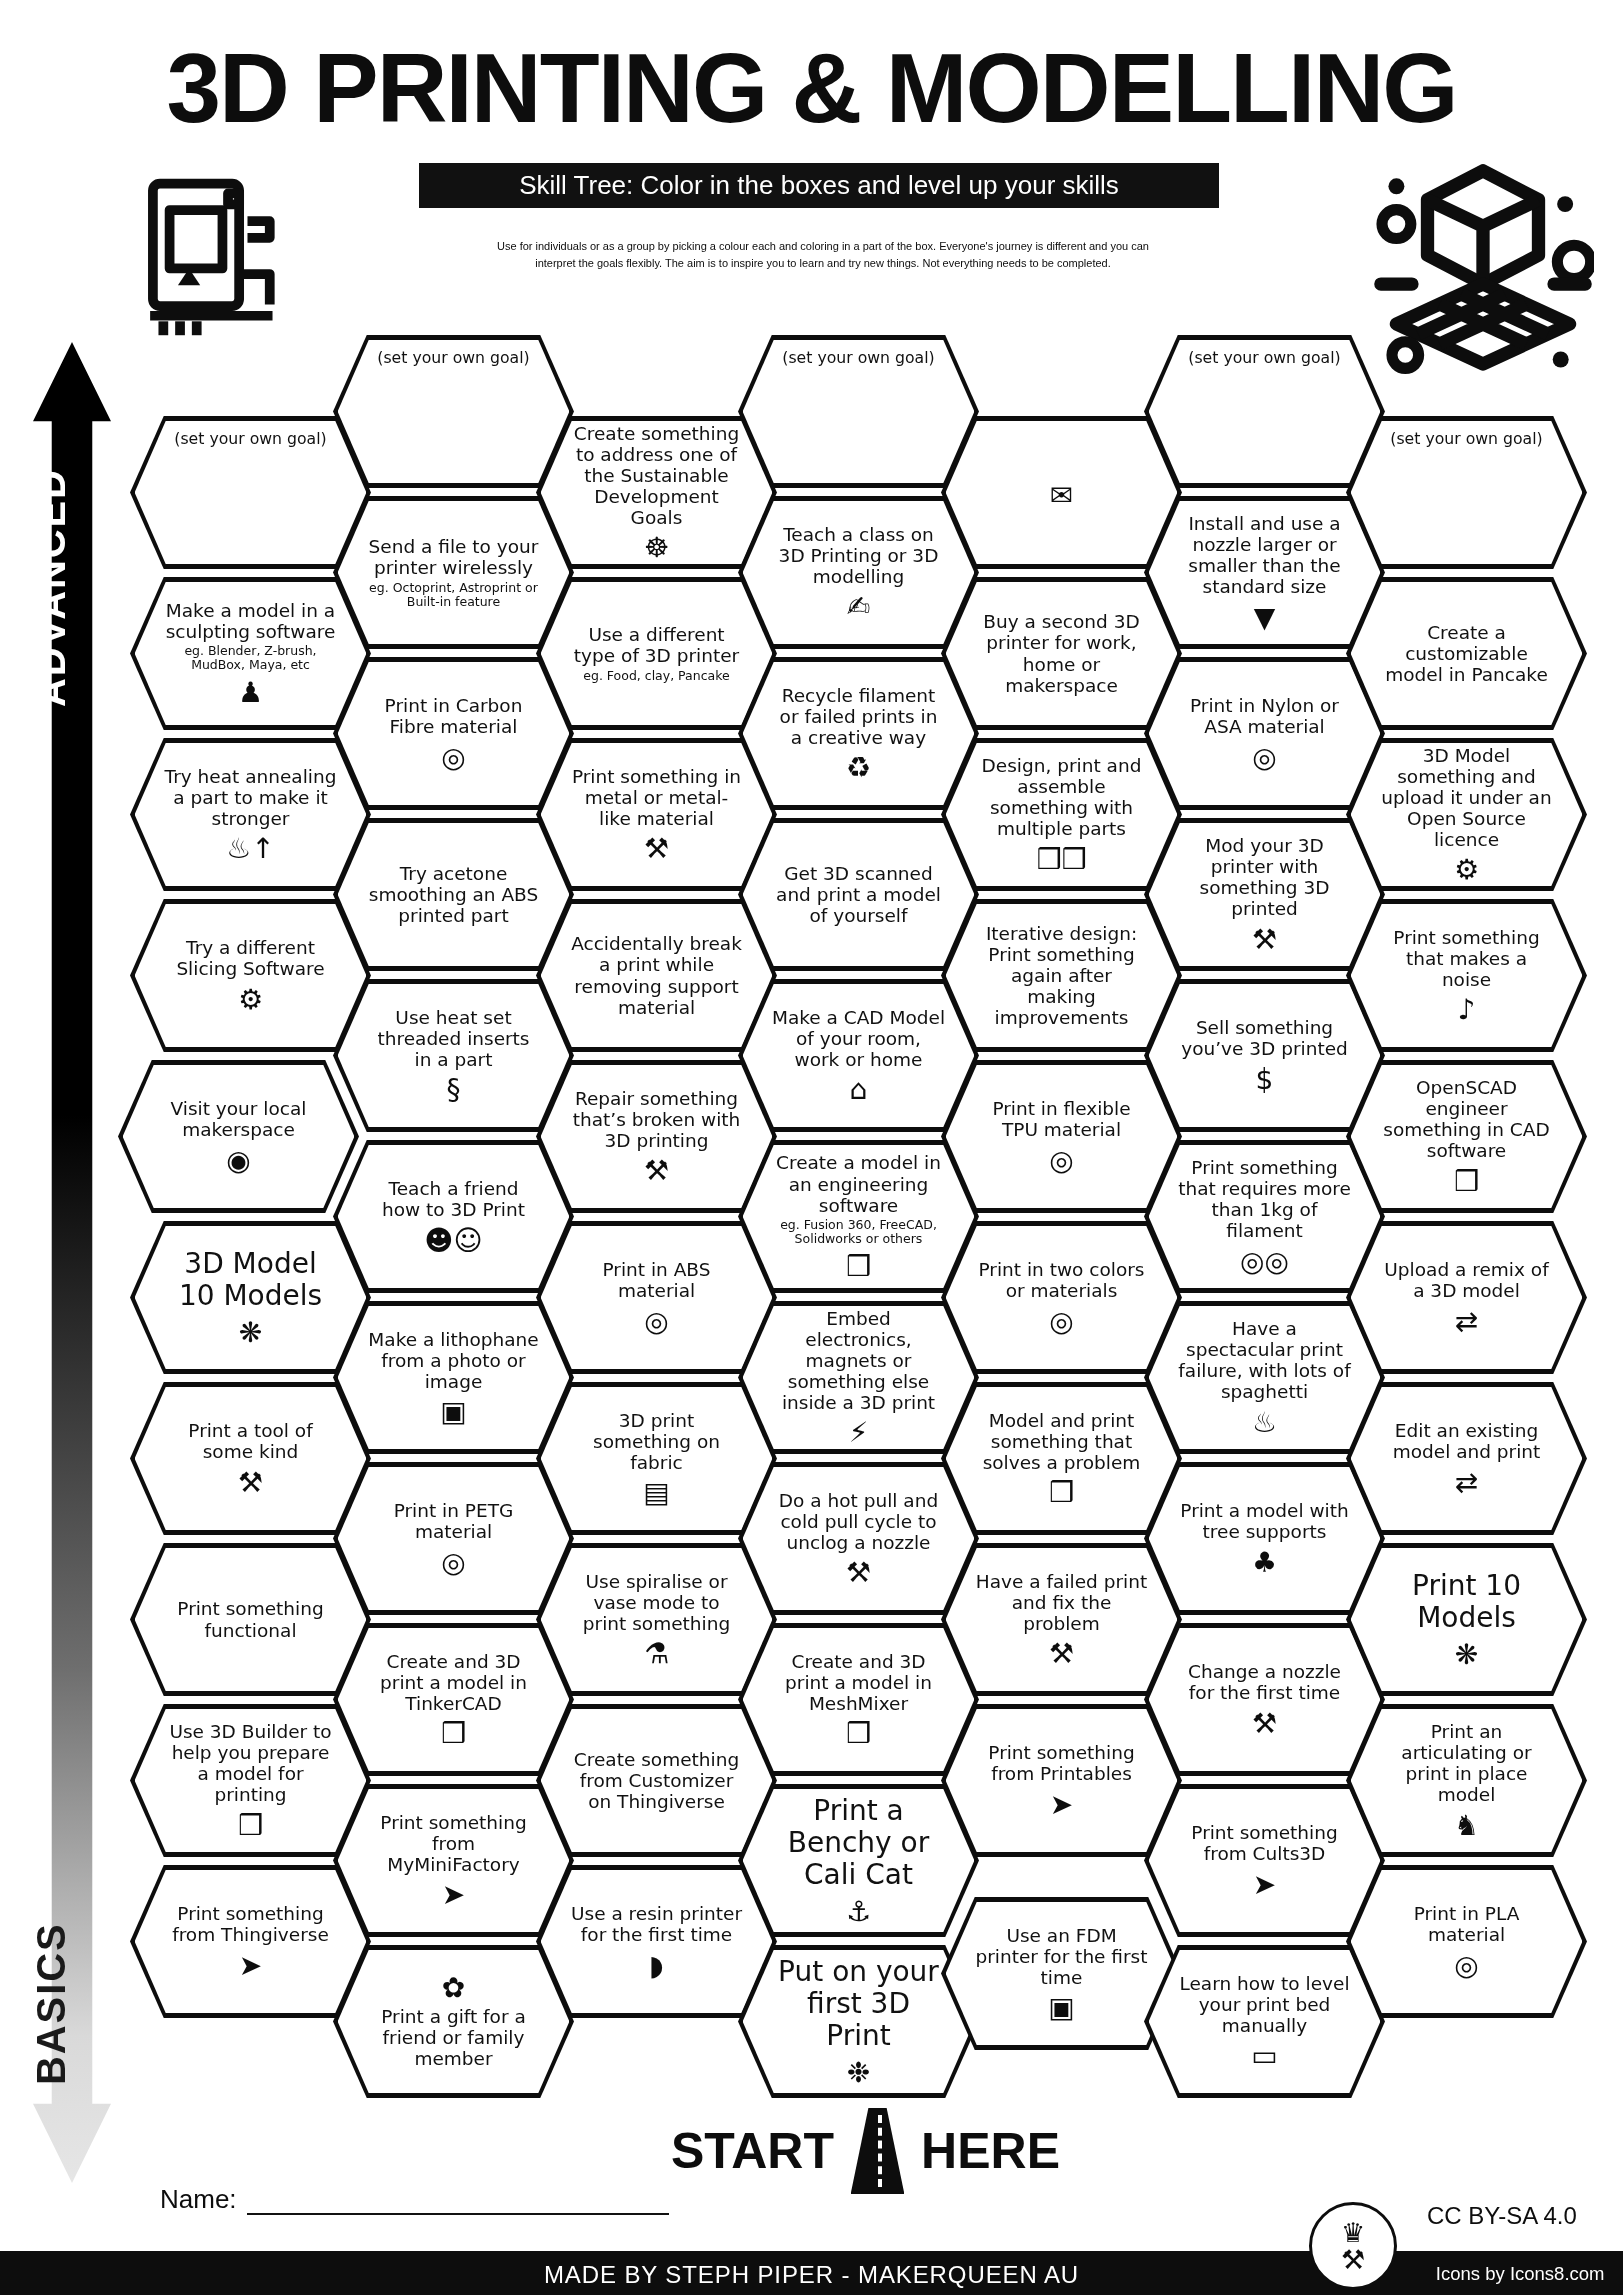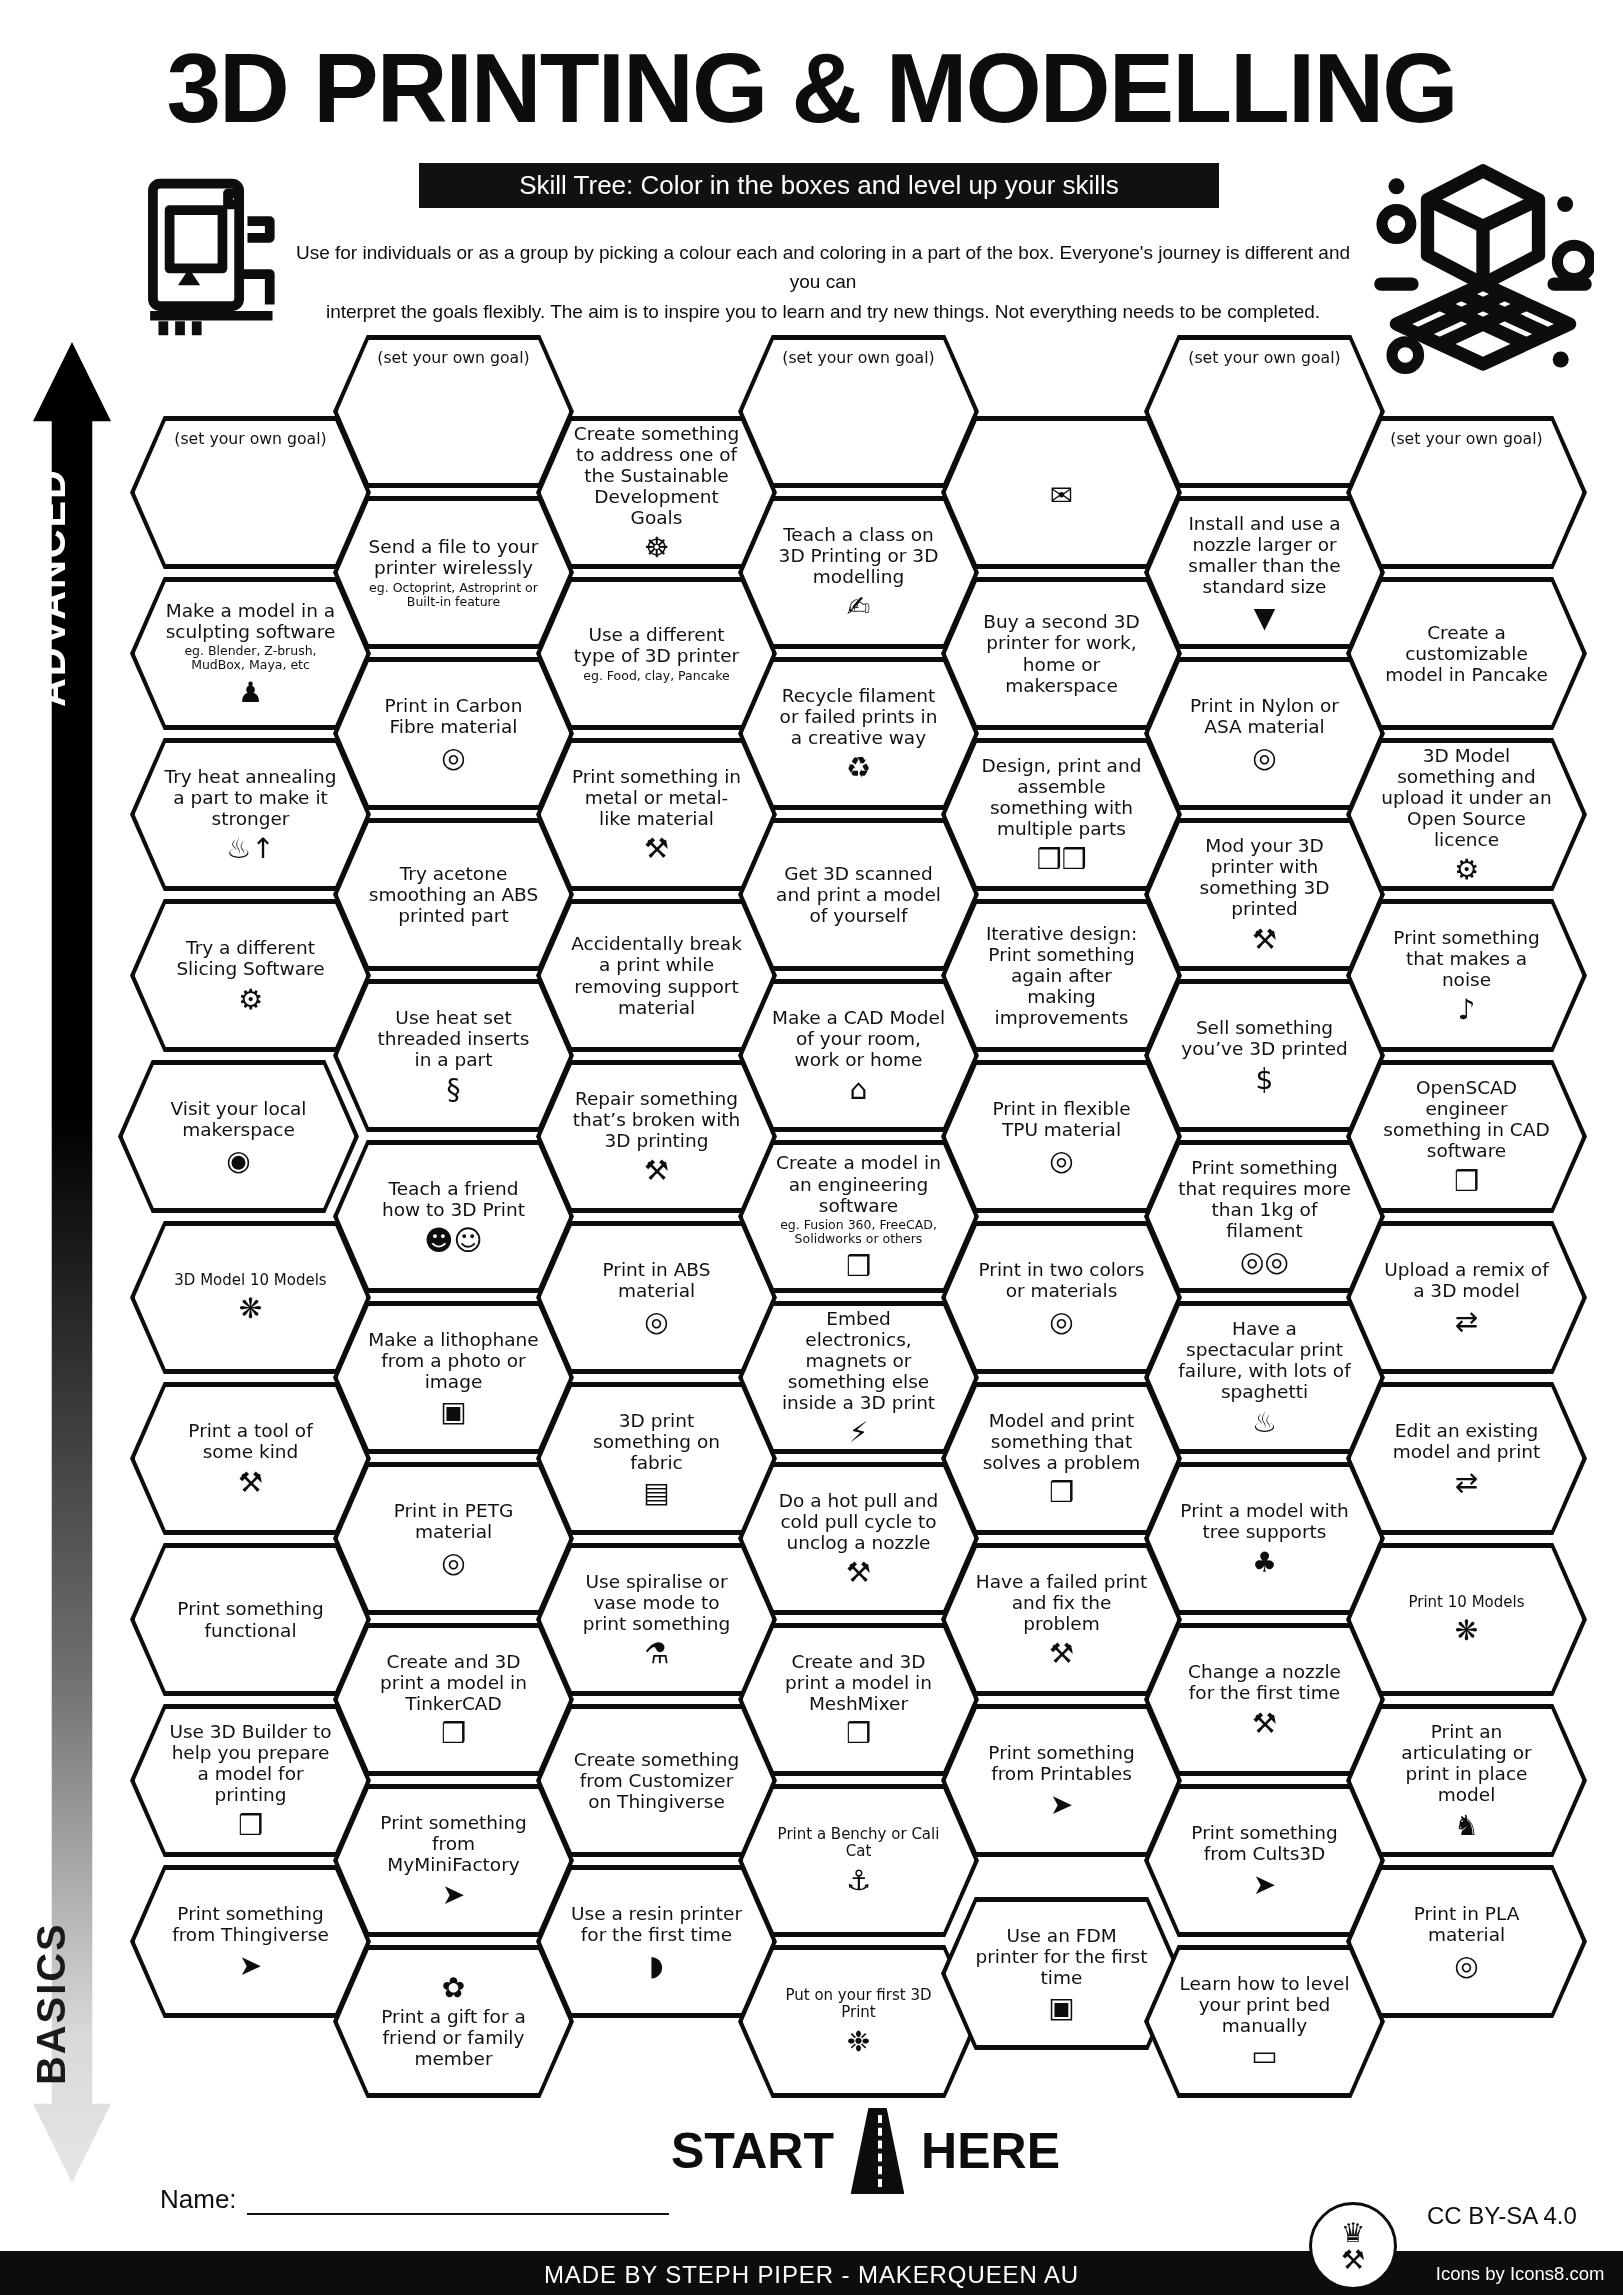--- a/index.html
+++ b/index.html
@@ -7,21 +7,21 @@
         font-family:"Liberation Sans",sans-serif;color:#0d0d0d;}
 
   
   .title{position:absolute;top:32px;left:0;right:0;text-align:center;
          font-size:98px;font-weight:bold;letter-spacing:-1.9px;white-space:nowrap;
          font-family:"Liberation Sans",sans-serif;}
   .subtitle-bar{position:absolute;top:163px;left:419px;width:800px;height:45px;background:#111;
                 display:flex;align-items:center;justify-content:center;}
   .subtitle-bar span{color:#fff;font-size:26px;font-family:"Liberation Sans",sans-serif;}
   .intro{position:absolute;top:238px;left:291px;width:1064px;text-align:center;
-         font-size:19px;line-height:1.55;font-family:"Liberation Sans",sans-serif;}
+         font-size:11px;line-height:1.55;font-family:"Liberation Sans",sans-serif;}
 
   
   .printer-icon{position:absolute;left:139px;top:176px;width:153px;height:171px;}
   .cube-grid-icon{position:absolute;left:1372px;top:153px;width:222px;height:231px;}
 
   
   .axis-arrow{position:absolute;left:33px;top:342px;width:78px;height:1841px;
       clip-path:polygon(50% 0%,100% 4.3%,76% 4.3%,76% 95.7%,100% 95.7%,50% 100%,0% 95.7%,24% 95.7%,24% 4.3%,0% 4.3%);
       background:linear-gradient(180deg,#000 0%,#000 42%,#6e6e6e 72%,#d9d9d9 92%,#e6e6e6 100%);}
   .axis-label{position:absolute;left:0;width:78px;text-align:center;
@@ -31,21 +31,21 @@
   .axis-label.basics{top:1883px;height:241px;color:#1a1a1a;left:29px;}
 
   
   .hex{position:absolute;width:241px;height:153px;background:#0d0d0d;
        clip-path:polygon(0% 50%,14% 0%,86% 0%,100% 50%,86% 100%,14% 100%);}
   .hex-in{position:absolute;left:4.6px;top:4.6px;right:4.6px;bottom:4.6px;background:#fff;
        clip-path:polygon(0% 50%,13.5% 0%,86.5% 0%,100% 50%,86.5% 100%,13.5% 100%);
        display:flex;flex-direction:column;align-items:center;justify-content:center;
        text-align:center;box-sizing:border-box;padding:6.5px 29px;}
   .hex-label{font-family:"DejaVu Sans",sans-serif;font-size:18.5px;line-height:1.14;color:#111;}
-  .hex.lg .hex-label{font-size:15px;}
+  .hex.lg .hex-label{font-size:28px;}
   .hex-sub{font-family:"DejaVu Sans",sans-serif;font-size:12.5px;line-height:1.12;margin-top:2.3px;color:#111;}
   .hex-icon{font-family:"DejaVu Sans",sans-serif;font-size:28px;line-height:1;margin-top:6.5px;color:#0d0d0d;}
   .hex-icon.top{margin-top:0;margin-bottom:4.6px;}
   .hex.goal .hex-in{justify-content:flex-start;padding-top:9.3px;}
   .hex.goal .hex-label{font-size:15.7px;}
 
   
   .start-here{position:absolute;left:671px;top:2107px;width:389px;height:88px;
               display:flex;align-items:center;justify-content:center;gap:16.7px;}
   .start-here .word{font-size:50px;font-weight:bold;letter-spacing:0px;font-family:"Liberation Sans",sans-serif;}

